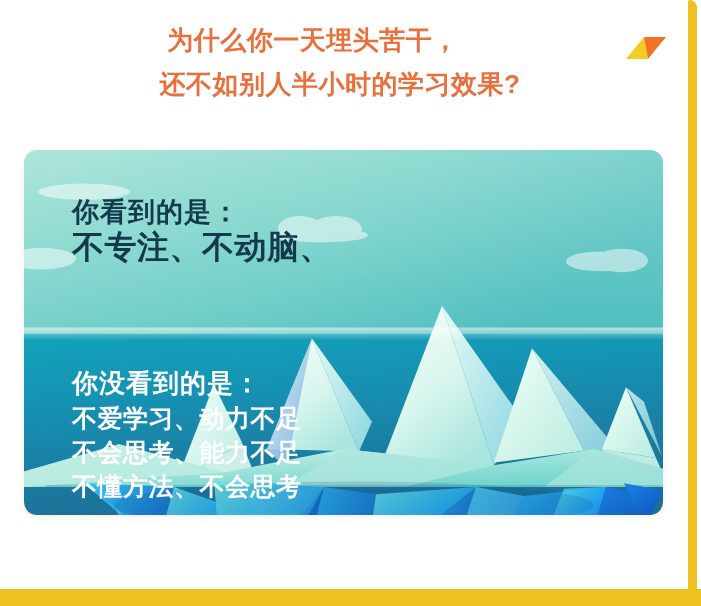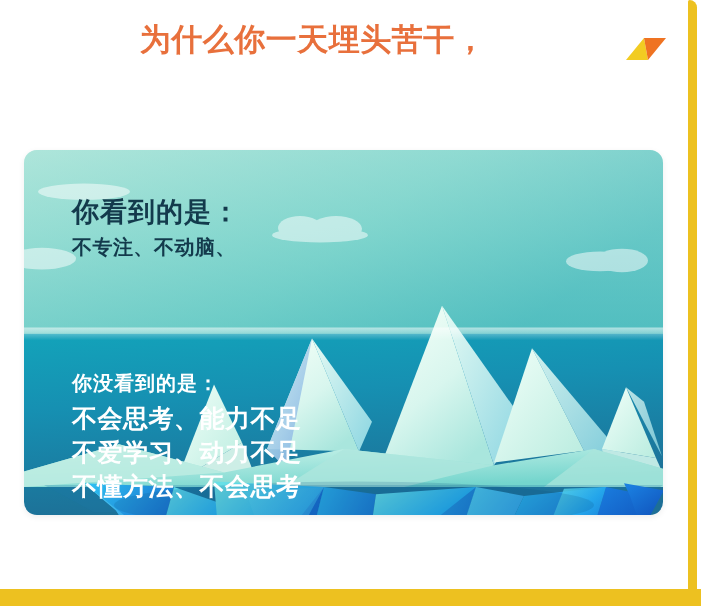--- a/index.html
+++ b/index.html
@@ -45,21 +45,21 @@
   }
 
   
   .headline {
     position: absolute;
     left: 0;
     top: 18px;
     width: 680px;
     text-align: center;
     color: #e8703c;
-    font-size: 31px;
+    font-size: 26px;
     font-weight: bold;
     line-height: 44px;
     letter-spacing: 0.5px;
     white-space: nowrap;
   }
   .headline .ln {
     display: block;
     position: relative;
   }
   .headline .ln1 { padding-right: 54px; }
@@ -108,33 +108,33 @@
     top: 44px;
     color: #133a4c;
   }
   .block-top .heading {
     font-size: 27px;
     font-weight: bold;
     line-height: 36px;
     letter-spacing: 1px;
   }
   .block-top .item {
-    font-size: 20px;
+    font-size: 32px;
     font-weight: bold;
     line-height: 34px;
     letter-spacing: 0.5px;
   }
 
   .block-bottom {
     left: 48px;
     top: 215px;
     color: #ffffff;
   }
   .block-bottom .heading {
-    font-size: 20px;
+    font-size: 26px;
     font-weight: bold;
     line-height: 36px;
     letter-spacing: 1px;
   }
   .block-bottom .item {
     font-size: 25px;
     font-weight: bold;
     line-height: 34px;
     letter-spacing: 0.5px;
   }
@@ -147,20 +147,21 @@
   <div class="headline">
     <span class="ln ln1">
       <span>为什么你一天埋头苦干，</span>
       <span class="spark-icon">
         <svg viewBox="0 0 44 26" width="44" height="26" aria-hidden="true">
           <polygon points="2,25 20,3 24,25" fill="#f2cc22"></polygon>
           <polygon points="20,3 42,3 24,25" fill="#ef7322"></polygon>
         </svg>
       </span>
     </span>
+    <span class="ln ln2">还不如别人半小时的学习效果?</span>
   </div>
 
   <div class="card">
 
     <svg class="card-svg" viewBox="0 0 639 403" preserveAspectRatio="none">
       <defs>
         <linearGradient id="skyGrad" x1="0" y1="0" x2="0" y2="1">
           <stop offset="0%" stop-color="#b4e8dd"></stop>
           <stop offset="45%" stop-color="#8fdcd2"></stop>
           <stop offset="100%" stop-color="#5ec6c3"></stop>
@@ -294,22 +295,22 @@
       <ellipse cx="330" cy="392" rx="240" ry="26" fill="#0c4f7d" opacity="0.18"></ellipse>
     </svg>
 
     <div class="block block-top">
       <span class="line heading">你看到的是：</span>
       <span class="line item">不专注、不动脑、</span>
     </div>
 
     <div class="block block-bottom">
       <span class="line heading">你没看到的是：</span>
+      <span class="line item">不爱学习、动力不足</span>
       <span class="line item">不会思考、能力不足</span>
-      <span class="line item">不爱学习、动力不足</span>
       <span class="line item">不懂方法、不会思考</span>
     </div>
   </div>
 
   <div class="gold-rail-right"></div>
   <div class="gold-rail-bottom"></div>
 
 </div>
 
 </body></html>

